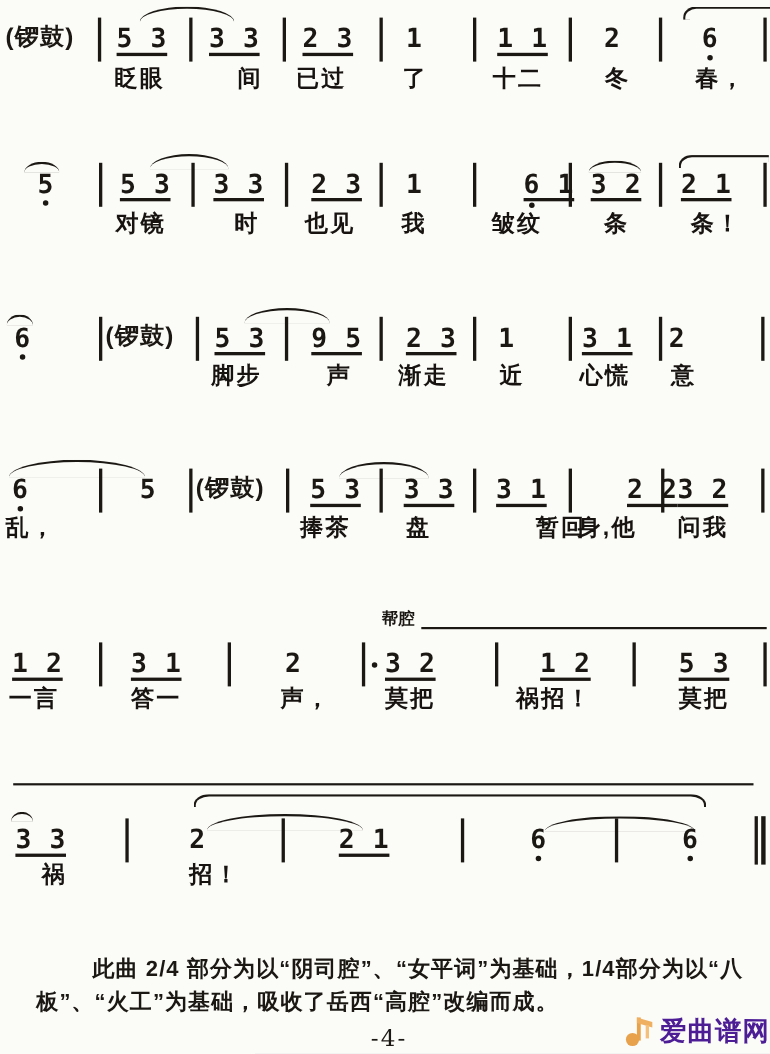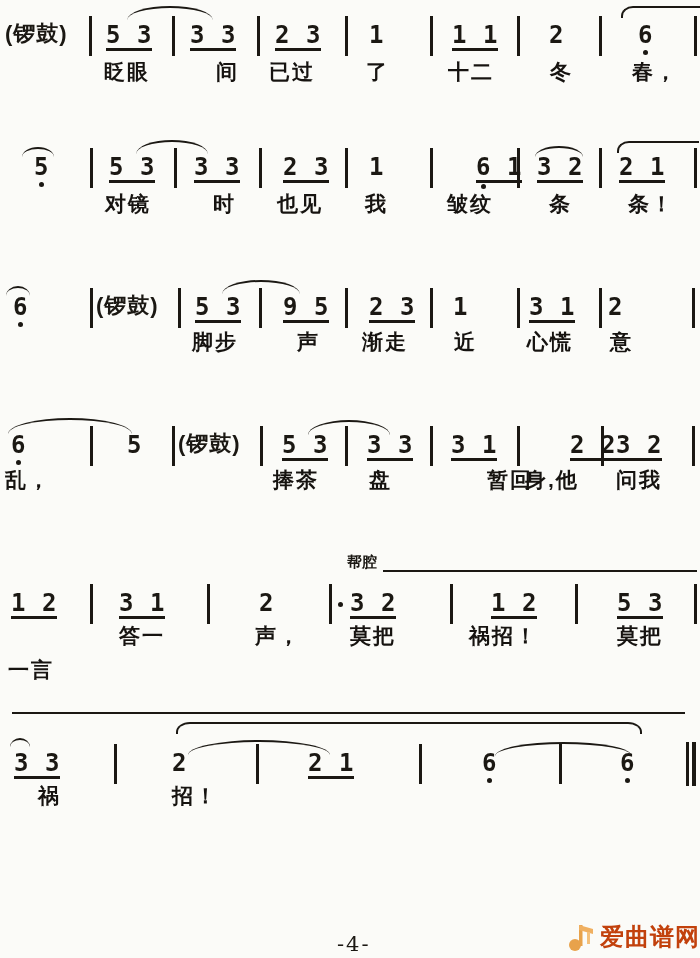--- a/index.html
+++ b/index.html
@@ -36,21 +36,21 @@
               border-top-left-radius:14px 10px;border-top-right-radius:14px 10px;}
   .slur.line{border-top:2px solid #1b1813;height:0;}
   .lyric{
     position:absolute;font-weight:bold;font-size:21px;line-height:24px;
     letter-spacing:2px;white-space:nowrap;color:#161310;
   }
   
   .fnline{position:absolute;font-weight:bold;font-size:20px;letter-spacing:1px;white-space:nowrap;color:#1b1813;}
   .pagenum{position:absolute;font-family:"DejaVu Serif", serif;font-size:21px;letter-spacing:2px;color:#1b1813;}
   .watermark{position:absolute;display:flex;align-items:center;gap:4px;}
-  .watermark .wmtext{font-weight:bold;font-size:24px;letter-spacing:1px;color:#c2410c;}
+  .watermark .wmtext{font-weight:bold;font-size:24px;letter-spacing:1px;color:#4c1d95;}
 </style>
 </head>
 <body>
 
 <div class="page">
   <div class="score">
       <div class="slur arc" style="left: 127px; top: 6px; width: 86px; height: 12px;"></div>
       <div class="slur lhook" style="left: 621px; top: 6px; width: 77px; height: 10px;"></div>
       <div class="gong" style="left: 5px; top: 21px;">(锣鼓)</div>
       <div class="bar" style="left: 89px; top: 16px;"></div>
@@ -158,21 +158,21 @@
       <div class="bar" style="left: 207px; top: 584px;"></div>
       <div class="note" style="left: 259px; top: 592px;">2</div>
       <div class="bar" style="left: 329px; top: 584px;"></div>
       <div class="dotmark" style="left: 338px; top: 602px;"></div>
       <div class="note u" style="left: 350px; top: 592px;">3 2</div>
       <div class="bar" style="left: 450px; top: 584px;"></div>
       <div class="note u" style="left: 491px; top: 592px;">1 2</div>
       <div class="bar" style="left: 575px; top: 584px;"></div>
       <div class="note u" style="left: 617px; top: 592px;">5 3</div>
       <div class="bar" style="left: 694px; top: 584px;"></div>
-      <div class="lyric" style="left: 8px; top: 624px; margin-top: 34px;">一言</div>
+      <div class="lyric" style="left: 8px; top: 624px;">一言</div>
       <div class="lyric" style="left: 119px; top: 624px;">答一</div>
       <div class="lyric" style="left: 255px; top: 624px;">声，</div>
       <div class="lyric" style="left: 350px; top: 624px;">莫把</div>
       <div class="lyric" style="left: 469px; top: 624px;">祸招！</div>
       <div class="lyric" style="left: 617px; top: 624px;">莫把</div>
       <div class="slur line" style="left: 12px; top: 712px; width: 673px;"></div>
       <div class="slur hooks" style="left: 176px; top: 722px; width: 462px; height: 10px;"></div>
       <div class="slur arc" style="left: 10px; top: 738px; width: 20px; height: 7px;"></div>
       <div class="slur arc" style="left: 188px; top: 740px; width: 142px; height: 13px;"></div>
       <div class="slur arc" style="left: 495px; top: 742px; width: 137px; height: 12px;"></div>
@@ -186,20 +186,22 @@
       <div class="bar" style="left: 559px; top: 744px;"></div>
       <div class="note" style="left: 620px; top: 752px;">6<span class="ndot" style="left: calc(50% - 2.5px);"></span></div>
       <div class="dbar" style="left: 686px; top: 742px; width: 10px;">
         <i class="a"></i>
         <i class="b"></i>
       </div>
       <div class="lyric" style="left: 38px; top: 784px;">祸</div>
       <div class="lyric" style="left: 172px; top: 784px;">招！</div>
     </div>
 
+  <div class="fnline" style="left:84px;top:867px;">此曲 2/4 部分为以“阴司腔”、“女平词”为基础，1/4部分为以“八</div>
+  <div class="fnline" style="left:33px;top:897px;">板”、“火工”为基础，吸收了岳西“高腔”改编而成。</div>
 
   <div class="pagenum" style="left:337px;top:932px;">-4-</div>
 
   <div class="watermark" style="left:566px;top:921px;">
     <svg width="30" height="32" viewBox="0 0 30 32">
       <circle cx="9" cy="24" r="6" fill="#e8a24b"></circle>
       <rect x="13" y="4" width="3.5" height="21" fill="#e8a24b"></rect>
       <path d="M13 4 L27 8 L27 13 L13 9 Z" fill="#f0b061"></path>
       <rect x="21" y="11" width="3" height="12" fill="#f4c07a"></rect>
     </svg>

